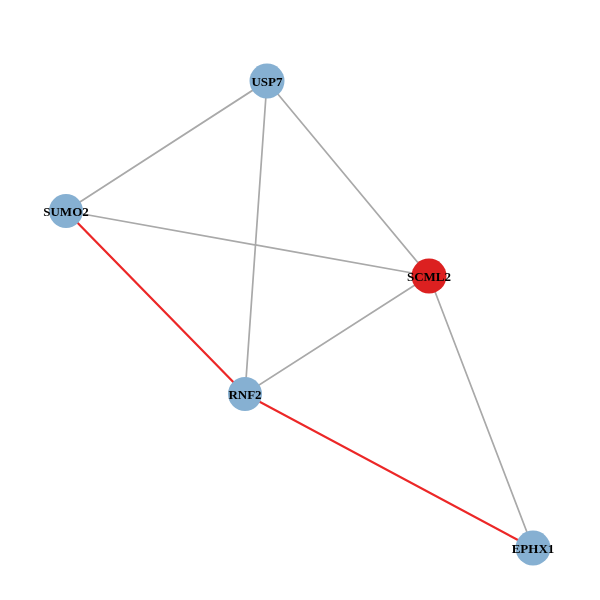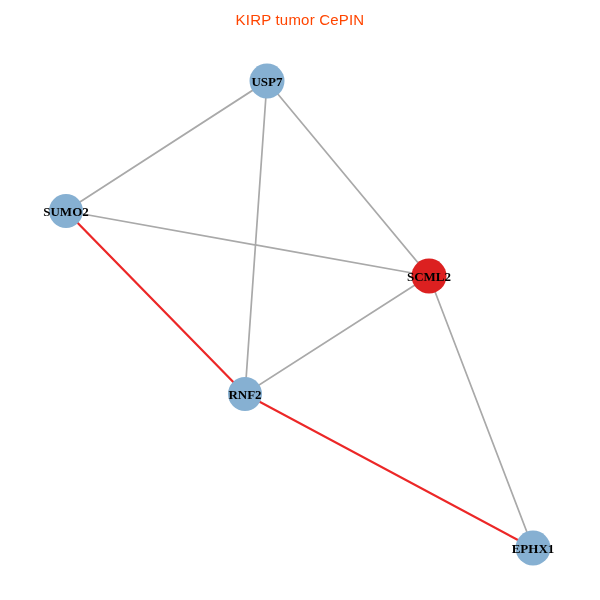--- a/index.html
+++ b/index.html
@@ -35,21 +35,20 @@
     font-size: 13px;
     font-weight: bold;
     fill: #000000;
     text-anchor: middle;
   }
 </style>
 </head>
 <body>
 
 <div class="stage">
-  <div class="plot-title" style="color: rgb(255, 69, 0);">KIRP tumor CePIN</div>
   <svg class="graph" width="600" height="600" viewBox="0 0 600 600" xmlns="http://www.w3.org/2000/svg">
     <g id="edges-layer">
         <line x1="267" y1="81" x2="66" y2="211" stroke="#A9A9A9" stroke-width="1.7" stroke-linecap="round"></line>
         <line x1="267" y1="81" x2="429" y2="276" stroke="#A9A9A9" stroke-width="1.7" stroke-linecap="round"></line>
         <line x1="267" y1="81" x2="245" y2="394" stroke="#A9A9A9" stroke-width="1.7" stroke-linecap="round"></line>
         <line x1="66" y1="211" x2="429" y2="276" stroke="#A9A9A9" stroke-width="1.7" stroke-linecap="round"></line>
         <line x1="66" y1="211" x2="245" y2="394" stroke="#EC2727" stroke-width="2.2" stroke-linecap="round"></line>
         <line x1="245" y1="394" x2="429" y2="276" stroke="#A9A9A9" stroke-width="1.7" stroke-linecap="round"></line>
         <line x1="245" y1="394" x2="533" y2="548" stroke="#EC2727" stroke-width="2.2" stroke-linecap="round"></line>
         <line x1="429" y1="276" x2="533" y2="548" stroke="#A9A9A9" stroke-width="1.7" stroke-linecap="round"></line>

